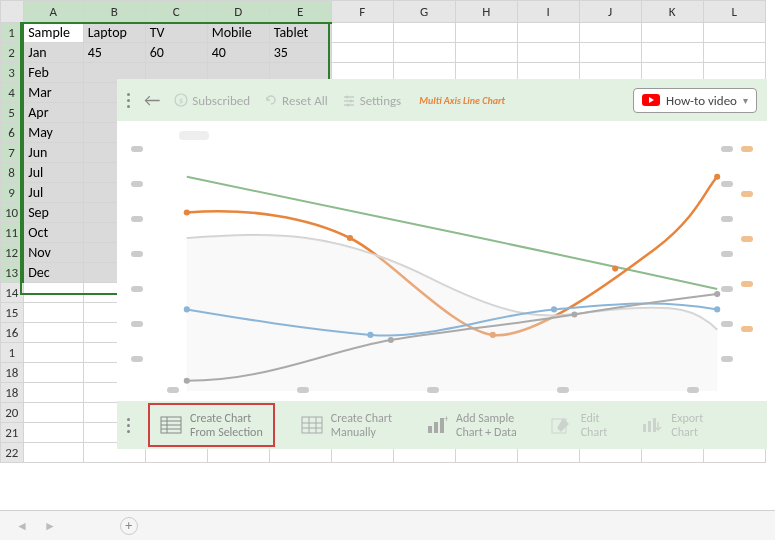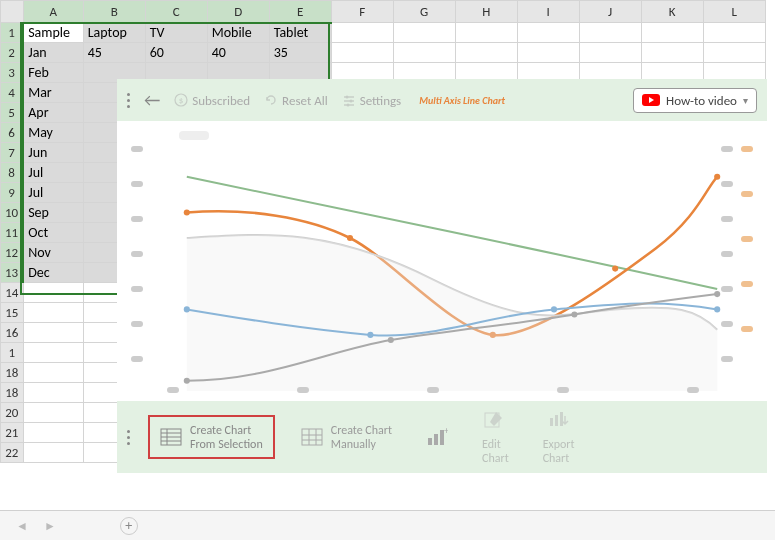--- a/index.html
+++ b/index.html
@@ -29,24 +29,24 @@
   .howto { margin-left:auto; border:1px solid #999; border-radius:4px; padding:4px 8px; display:flex; align-items:center; gap:6px; font-size:13px; color:#444; cursor:pointer; background:#fff; }
   .yt { width:18px; height:12px; background:#ff0000; border-radius:3px; display:flex; align-items:center; justify-content:center; }
   .yt::after { content:''; border-left:5px solid #fff; border-top:3px solid transparent; border-bottom:3px solid transparent; margin-left:1px; }
   .chev { font-size:10px; color:#888; }
   
   .chart-area { height: 280px; background:#fff; padding:15px 20px 10px 40px; position:relative; }
   .tick { position:absolute; width:12px; height:6px; background:#ccc; border-radius:3px; }
   .tick.r { background:#f0c090; }
   svg.lines { width:100%; height:100%; }
   
-  .panel-ftr { background:#e3f1e3; height:72px; display:flex; align-items:center; padding:0 10px; gap:18px; }
+  .panel-ftr { background:#e3f1e3; height:48px; display:flex; align-items:center; padding:0 10px; gap:18px; }
   .ftr-btn { display:flex; align-items:center; gap:8px; color:#9a9a9a; font-size:12px; line-height:1.2; cursor:pointer; padding:6px 8px; }
   .ftr-btn.hl { border:2px solid #d04040; padding:6px 10px; color:#888; }
-  .ftr-btn.disabled { opacity:0.55;flex-direction:column; }
+  .ftr-btn.disabled { opacity:0.55; }
   .ftr-ico { width:22px; height:20px; display:flex; align-items:center; justify-content:center; }
   .ftr-btn span { white-space:pre; }
   
   .sheet-tabs { position:absolute; bottom:6px; left:0; width:775px; height:30px; display:flex; align-items:center; border-top:1px solid #d0d0d0; background:#f5f5f5; padding-left:10px; gap:4px; }
   .nav-arr { color:#bbb; font-size:12px; padding:0 6px; cursor:pointer; }
   .tab { background:#fff; border:1px solid #ccc; border-bottom:2px solid #2d7d2d; padding:4px 14px; font-size:13px; cursor:pointer; }
   .addsheet { width:18px; height:18px; border:1px solid #ccc; border-radius:50%; display:flex; align-items:center; justify-content:center; margin-left:10px; cursor:pointer; color:#888; font-size:14px; }
 </style>
 </head>
 <body>
@@ -508,20 +508,22 @@
     </div>
     <div class="ftr-btn">
       <div class="ftr-ico">
           <svg width="22" height="18">
             <rect x="2" y="10" width="4" height="7" fill="#aaa"></rect>
             <rect x="8" y="6" width="4" height="11" fill="#aaa"></rect>
             <rect x="14" y="2" width="4" height="15" fill="#aaa"></rect>
             <text x="18" y="6" font-size="10" fill="#aaa">+</text>
           </svg>
         </div>
+      <span>Add Sample
+Chart + Data</span>
     </div>
     <div class="ftr-btn disabled">
       <div class="ftr-ico">
           <svg width="22" height="18">
             <rect x="1" y="3" width="14" height="14" fill="none" stroke="#bbb"></rect>
             <path d="M12 2 L18 8 L10 16 L6 12 Z" fill="#bbb"></path>
           </svg>
         </div>
       <span>Edit
 Chart</span>

